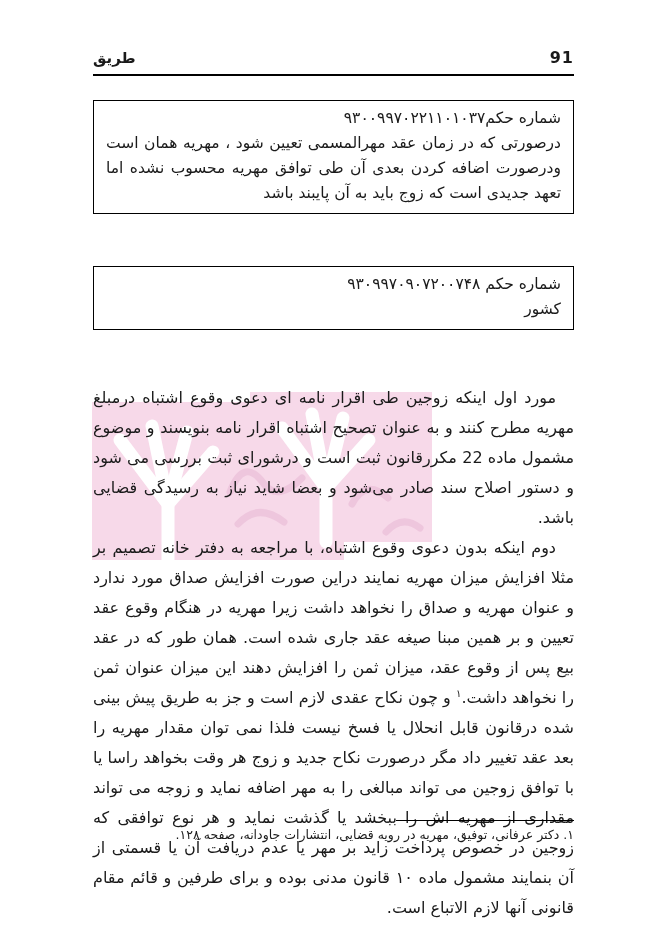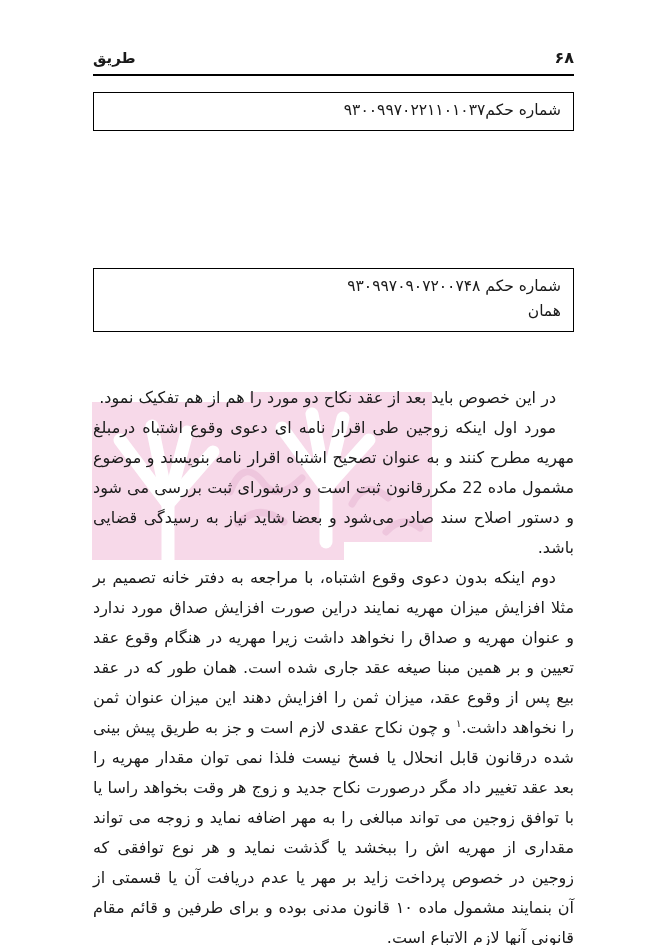--- a/index.html
+++ b/index.html
@@ -32,23 +32,24 @@
   .page-number { font-size:16px; letter-spacing:1px; }
 
   
   .ruling-box {
     position:absolute; left:93px; width:481px;
     border:1.5px solid #000;
     direction:rtl;
     font-size:15.5px; line-height:25px;
     padding:5px 12px 7px 12px;
     background:transparent;
+    margin-top:8px;
   }
   .box1 { top:92px; }
-  .box2 { top:268px; }
+  .box2 { top:258px; }
   .r-line { text-align:right; }
   .r-row { display:flex; justify-content:space-between; }
   .r-summary { text-align:justify; text-justify:inter-word; }
 
   
   .body-text {
     position:absolute; left:93px; top:383px; width:481px;
     direction:rtl; text-align:justify; text-justify:inter-word;
     font-size:16px; line-height:30px;
   }
@@ -93,38 +94,42 @@
       <path d="M140,100 q14,-36 34,-8 q14,18 38,-6"></path>
       <path d="M148,132 q20,-22 46,-2"></path>
       <path d="M262,112 q14,-26 36,-6"></path>
       <path d="M296,140 q16,-18 34,-4"></path>
     </g>
   </svg>
 
   <div class="content-layer">
 
     <header class="header">
-      <span class="page-number">۶۸</span>
+      <span class="page-number">91</span>
       <span class="page-title">طریق</span>
     </header>
 
     <section class="ruling-box box1">
       <div class="r-line">شماره حکم۹۳۰۰۹۹۷۰۲۲۱۱۰۱۰۳۷</div>
       <div class="r-row">
       </div>
+      <div class="r-summary">درصورتی که در زمان عقد مهرالمسمی تعیین شود ، مهریه همان است ودرصورت اضافه کردن بعدی آن طی توافق مهریه محسوب نشده اما تعهد جدیدی است که زوج باید به آن پایبند باشد</div>
     </section>
 
     <section class="ruling-box box2">
       <div class="r-line">شماره حکم ۹۳۰۹۹۷۰۹۰۷۲۰۰۷۴۸</div>
       <div class="r-row">
       </div>
-      <div class="r-line">همان</div>
+      <div class="r-line">کشور</div>
     </section>
 
     <main class="body-text">
-      <p>در این خصوص باید بعد از عقد نکاح دو مورد را هم از هم تفکیک نمود.</p>
       <p>مورد اول اینکه زوجین طی اقرار نامه ای دعوی وقوع اشتباه درمبلغ مهریه مطرح کنند و به عنوان تصحیح اشتباه اقرار نامه بنویسند و موضوع مشمول ماده 22 مکررقانون ثبت است و درشورای ثبت بررسی می شود و دستور اصلاح سند صادر می‌شود و بعضا شاید نیاز به رسیدگی قضایی باشد.</p>
       <p><span>دوم اینکه بدون دعوی وقوع اشتباه، با مراجعه به دفتر خانه تصمیم بر مثلا افزایش میزان مهریه نمایند دراین صورت افزایش صداق مورد ندارد و عنوان مهریه و صداق را نخواهد داشت زیرا مهریه در هنگام وقوع عقد تعیین و بر همین مبنا صیغه عقد جاری شده است. همان طور که در عقد بیع پس از وقوع عقد، میزان ثمن را افزایش دهند این میزان عنوان ثمن را نخواهد داشت.</span><span class="sup">۱</span><span> و چون نکاح عقدی لازم است و جز به طریق پیش بینی شده درقانون قابل انحلال یا فسخ نیست فلذا نمی توان مقدار مهریه را بعد عقد تغییر داد مگر درصورت نکاح جدید و زوج هر وقت بخواهد راسا یا با توافق زوجین می تواند مبالغی را به مهر اضافه نماید و زوجه می تواند مقداری از مهریه اش را ببخشد یا گذشت نماید و هر نوع توافقی که زوجین در خصوص پرداخت زاید بر مهر یا عدم دریافت آن یا قسمتی از آن بنمایند مشمول ماده ۱۰ قانون مدنی بوده و برای طرفین و قائم مقام قانونی آنها لازم الاتباع است.</span></p>
     </main>
 
+    <div class="footnote">
+      <div class="footnote-rule"></div>
+      <div class="footnote-text">۱. دکتر عرفانی، توفیق، مهریه در رویه قضایی، انتشارات جاودانه، صفحه ۱۲۸.</div>
+    </div>
 
   </div>
 </div>
 
 </body></html>

